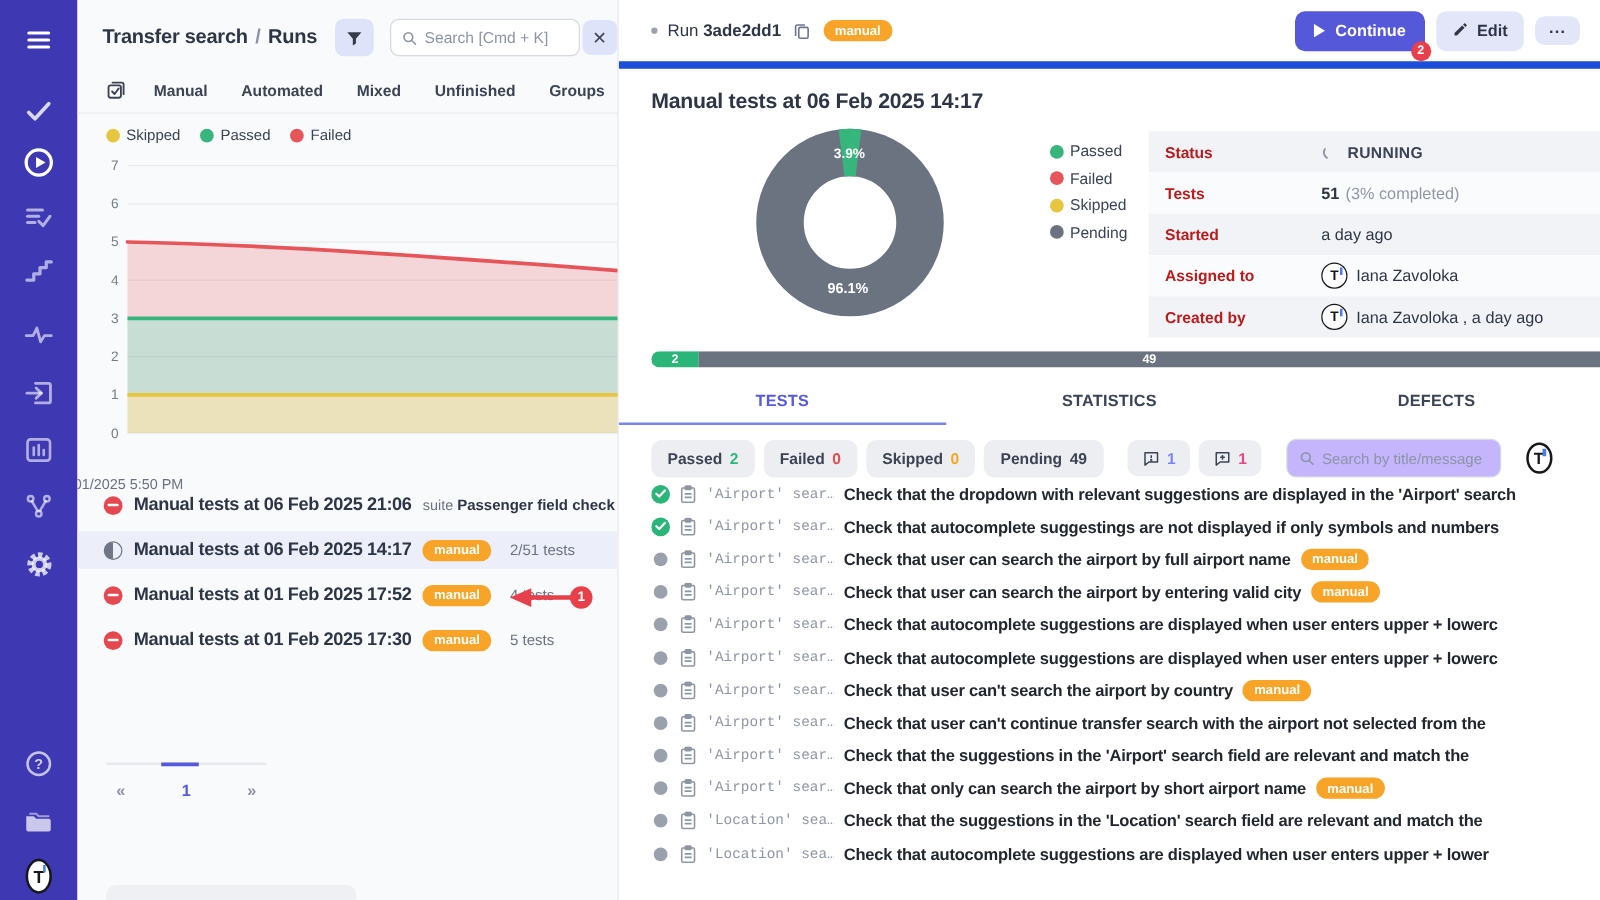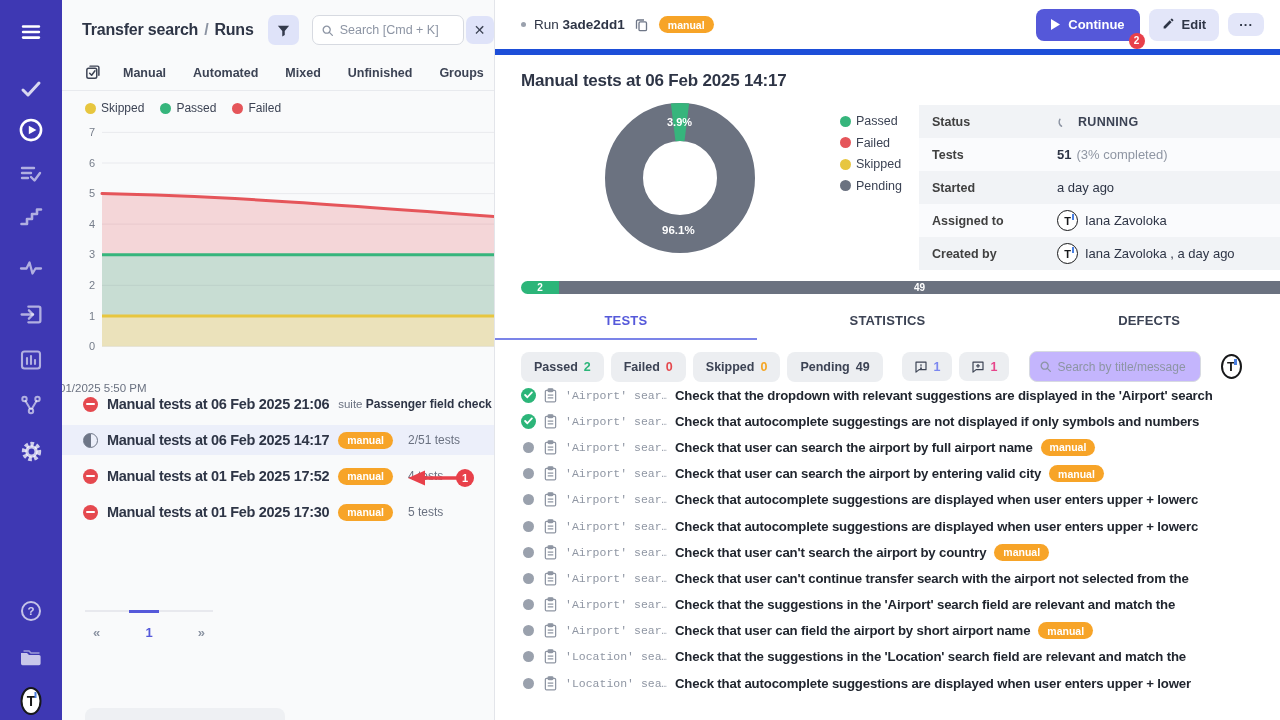--- a/index.html
+++ b/index.html
@@ -90,21 +90,21 @@
 
   .overview { position:relative; height:182px; }
   .donut-wrap { position:absolute; left:105px; top:3px; }
   .donut-legend { position:absolute; left:345px; top:19px; display:flex; flex-direction:column; gap:7.5px; }
   .donut-legend .leg-item { font-size:12.5px; }
   .dot.pending { background:#6b7280; }
   .info-table { position:absolute; right:0; top:10px; width:361px; }
   .info-row { display:flex; align-items:center; height:33px; padding-left:13px; }
   .info-row:nth-child(odd) { background:#f1f3f6; }
   .info-row:nth-child(even) { background:#fafbfd; }
-  .info-label { width:125px; font-size:12.5px; font-weight:bold; color:#404040; }
+  .info-label { width:125px; font-size:12.5px; font-weight:bold; color:#b91c1c; }
   .info-value { font-size:13px; color:#2e3546; display:flex; align-items:center; gap:7px; }
   .info-value .bold { font-weight:bold; }
   .info-value .muted { color:#8f96a3; }
   .running-txt { font-weight:bold; font-size:12.5px; letter-spacing:0.3px; color:#3c4354; }
   .mini-avatar { width:21px; height:21px; border-radius:50%; background:#fff; border:1.8px solid #17181a;
     display:flex; align-items:center; justify-content:center; font-size:11px; font-weight:bold; color:#17181a;
     position:relative; flex:0 0 21px; }
   .mini-avatar i { position:absolute; right:3px; top:3px; width:2.5px; height:6px; background:#4a7fe0; font-style:normal; }
 
   .progressbar { display:flex; height:13px; margin:4px 0 0 26px; border-radius:7px 0 0 7px; overflow:hidden; }
@@ -697,21 +697,21 @@
         <span class="t-status-pend"></span>
         <span class="clipboard">
             <svg width="13" height="15" viewBox="0 0 16 19" stroke="#8f96a3" stroke-width="1.6" fill="none">
               <rect x="1.5" y="3" width="13" height="14.5" rx="1.5"></rect>
               <rect x="5" y="1" width="6" height="3.6" rx="1" fill="#8f96a3"></rect>
               <line x1="4.5" y1="9" x2="11.5" y2="9"></line>
               <line x1="4.5" y1="12.5" x2="11.5" y2="12.5"></line>
             </svg>
           </span>
         <span class="t-suite">'Airport' sear…</span>
-        <span class="t-title">Check that user can field the airport by short airport name</span>
+        <span class="t-title">Check that only can search the airport by short airport name</span>
         <span class="badge-manual">manual</span>
       </div>
 
       <div class="t-row">
         <span class="t-status-pend"></span>
         <span class="clipboard">
             <svg width="13" height="15" viewBox="0 0 16 19" stroke="#8f96a3" stroke-width="1.6" fill="none">
               <rect x="1.5" y="3" width="13" height="14.5" rx="1.5"></rect>
               <rect x="5" y="1" width="6" height="3.6" rx="1" fill="#8f96a3"></rect>
               <line x1="4.5" y1="9" x2="11.5" y2="9"></line>

